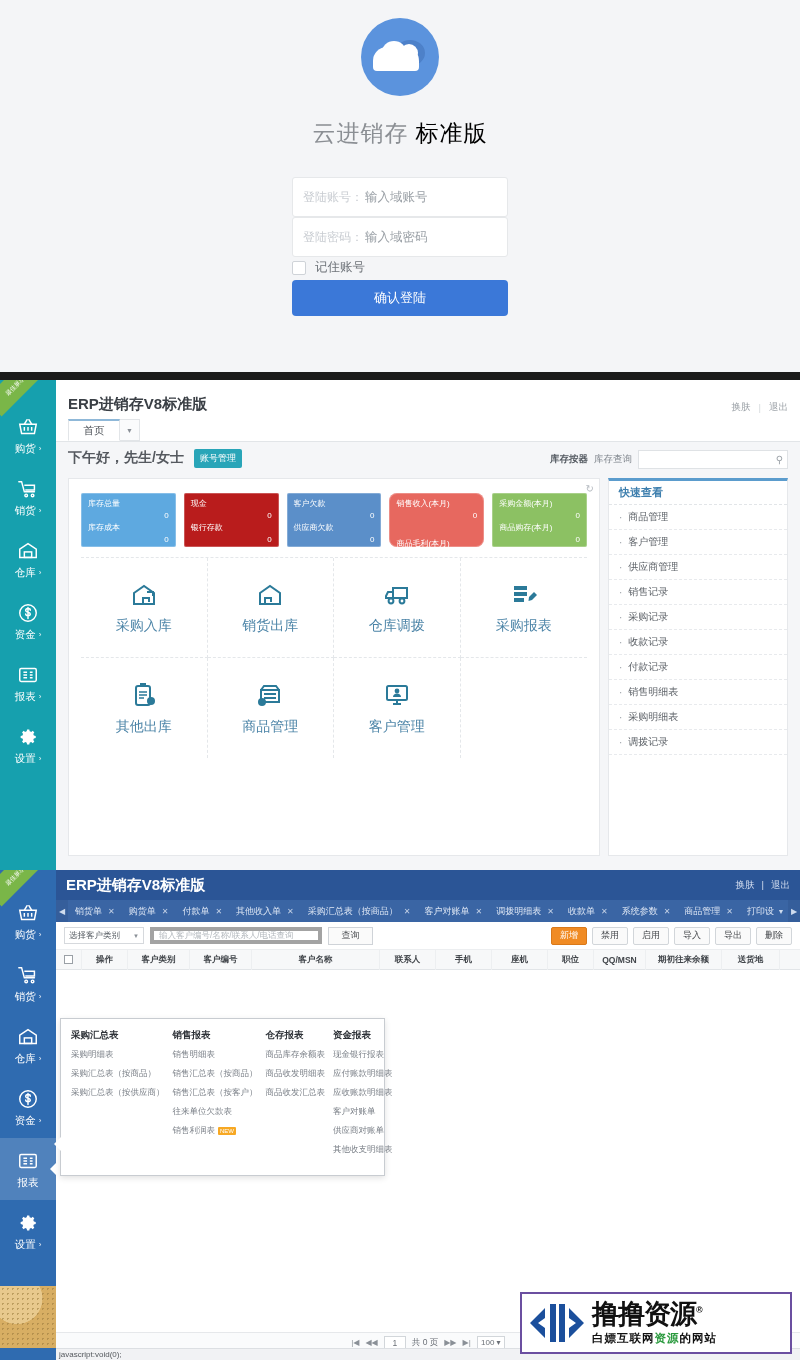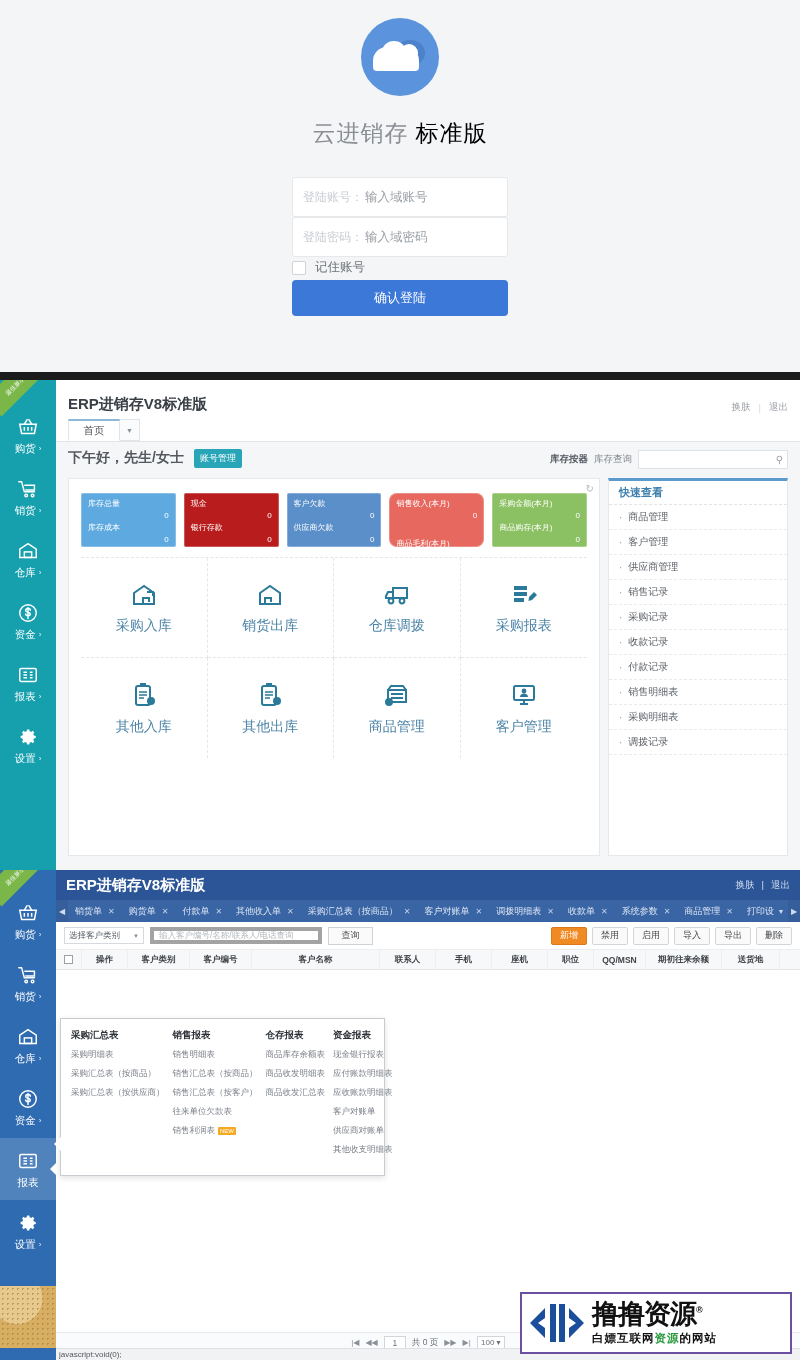--- a/index.html
+++ b/index.html
@@ -413,31 +413,20 @@
             </div>
             <div class="cell">
               <span>
                 <svg width="28" height="28" viewBox="0 0 28 28">
                   <rect x="6" y="5" width="14" height="19" rx="2" fill="none" stroke="#2b7a99" stroke-width="2"></rect>
                   <rect x="10" y="2" width="6" height="4" fill="#2b7a99"></rect>
                   <path d="M9 11h8M9 14h8M9 17h5" stroke="#2b7a99" stroke-width="1.6"></path>
                   <circle cx="21" cy="20" r="4" fill="#2b7a99"></circle>
                 </svg>
               </span>
-              <span class="lab">其他入库</span>
-            </div>
-            <div class="cell">
-              <span>
-                <svg width="28" height="28" viewBox="0 0 28 28">
-                  <rect x="6" y="5" width="14" height="19" rx="2" fill="none" stroke="#2b7a99" stroke-width="2"></rect>
-                  <rect x="10" y="2" width="6" height="4" fill="#2b7a99"></rect>
-                  <path d="M9 11h8M9 14h8M9 17h5" stroke="#2b7a99" stroke-width="1.6"></path>
-                  <circle cx="21" cy="20" r="4" fill="#2b7a99"></circle>
-                </svg>
-              </span>
               <span class="lab">其他出库</span>
             </div>
             <div class="cell">
               <span>
                 <svg width="28" height="28" viewBox="0 0 28 28">
                   <path d="M5 9h18v12H5z" fill="none" stroke="#2b7a99" stroke-width="2"></path>
                   <path d="M5 9l3-4h12l3 4" fill="none" stroke="#2b7a99" stroke-width="2"></path>
                   <path d="M8 13h12M8 17h12" stroke="#2b7a99" stroke-width="1.8"></path>
                   <circle cx="6" cy="21" r="4" fill="#2b7a99"></circle>
                 </svg>

